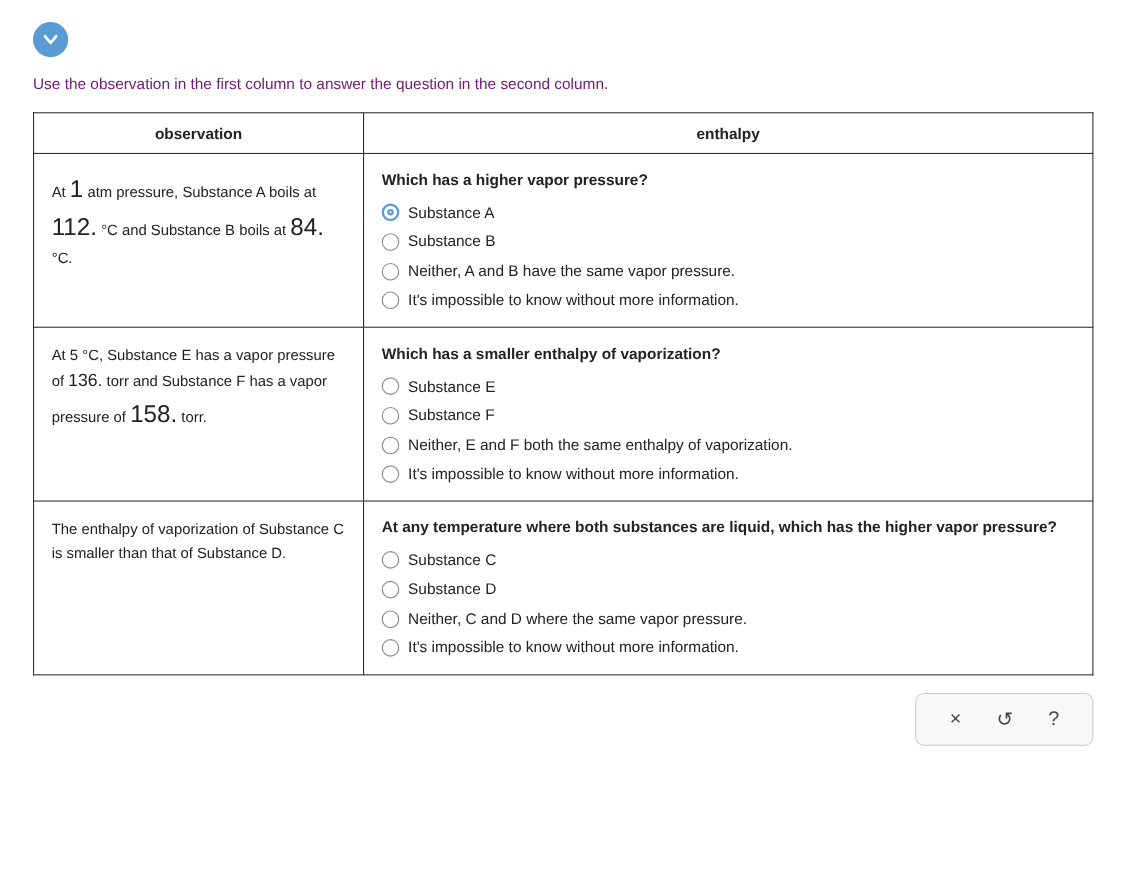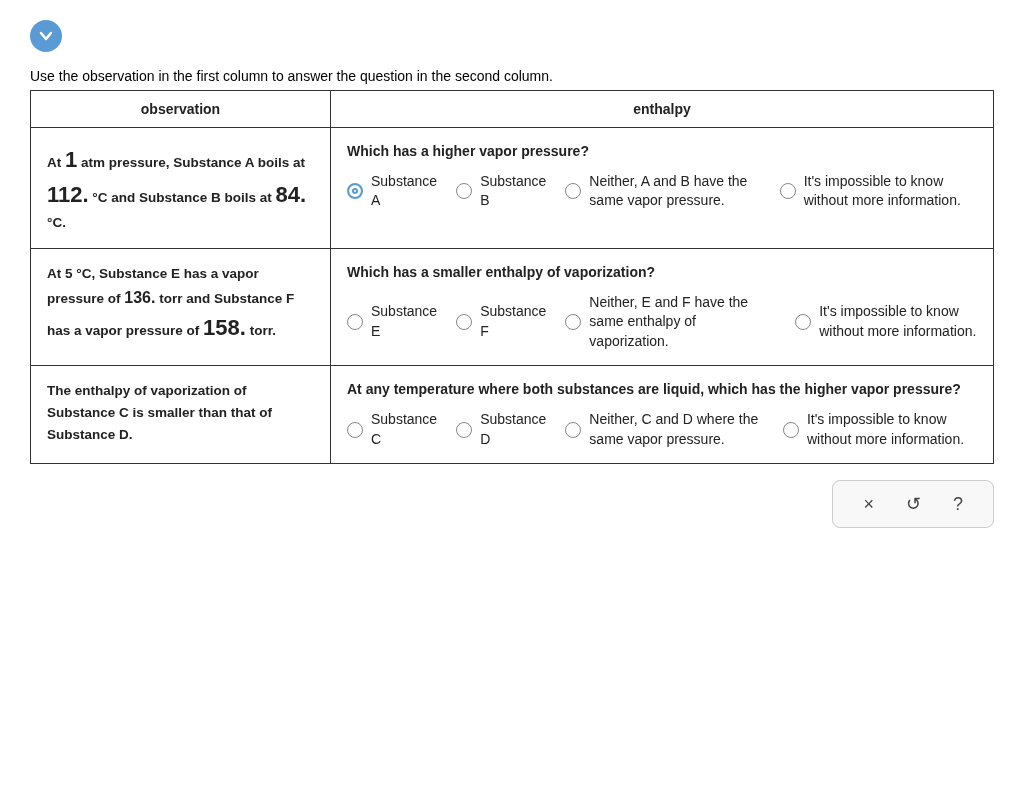--- a/index.html
+++ b/index.html
@@ -32,22 +32,22 @@
       justify-content: center;
       cursor: pointer;
       border: none;
     }
     .chevron-btn svg {
       fill: white;
     }
 
     .instruction {
       font-size: 14px;
-      margin-bottom: 6px;
-      color: #000000;
+      margin-bottom: 18px;
+      color: #701a75;
     }
 
     table {
       width: 100%;
       border-collapse: collapse;
       border: 1.5px solid #333;
     }
     th {
       background: #fff;
       font-weight: bold;
@@ -64,33 +64,33 @@
     .observation-col {
       width: 300px;
     }
     .question-col {
       width: auto;
     }
 
     .obs-text {
       font-size: 13.5px;
       line-height: 1.6;
-      font-weight: bold;
     }
 
     .question-text {
       font-size: 14px;
       margin-bottom: 10px;
       line-height: 1.4;
       font-weight: bold;
     }
 
     .radio-group {
       display: flex;
-      gap: 19px;
+      flex-direction: column;
+      gap: 7px;
     }
     .radio-item {
       display: flex;
       align-items: center;
       gap: 8px;
       font-size: 14px;
       line-height: 1.4;
     }
     .radio-circle {
       width: 16px;
@@ -187,21 +187,21 @@
             <div class="radio-item">
               <span class="radio-circle"></span>
               <span>Substance E</span>
             </div>
             <div class="radio-item">
               <span class="radio-circle"></span>
               <span>Substance F</span>
             </div>
             <div class="radio-item">
               <span class="radio-circle"></span>
-              <span>Neither, E and F have the same enthalpy of vaporization.</span>
+              <span>Neither, E and F both the same enthalpy of vaporization.</span>
             </div>
             <div class="radio-item">
               <span class="radio-circle"></span>
               <span>It's impossible to know without more information.</span>
             </div>
           </div>
         </td>
       </tr>
       <tr>
         <td class="observation-col">

